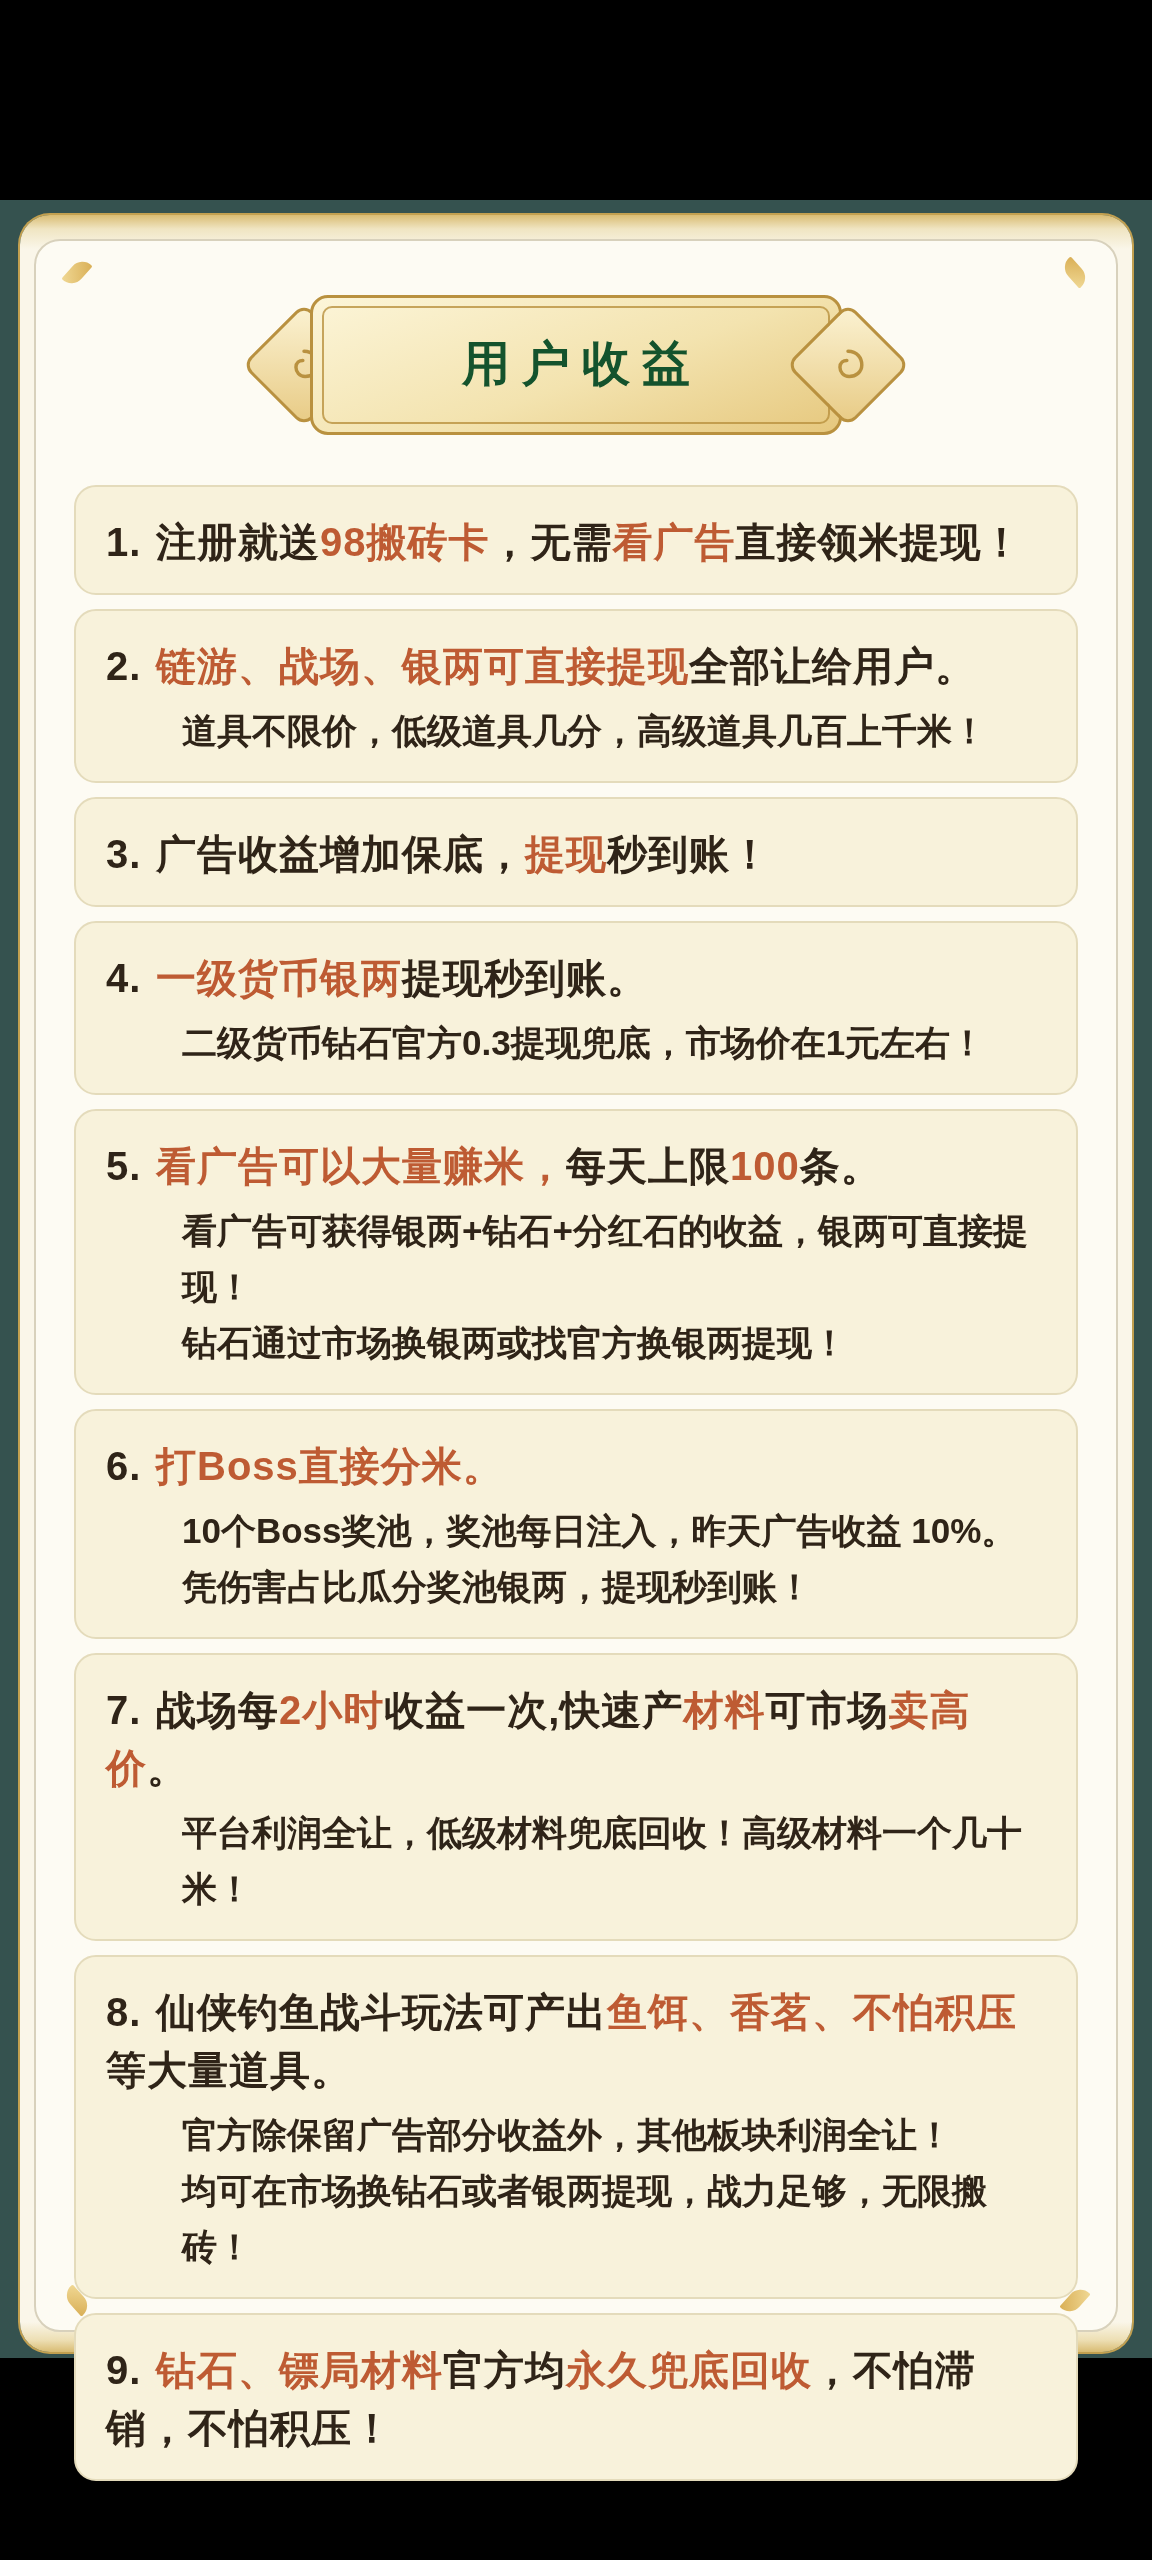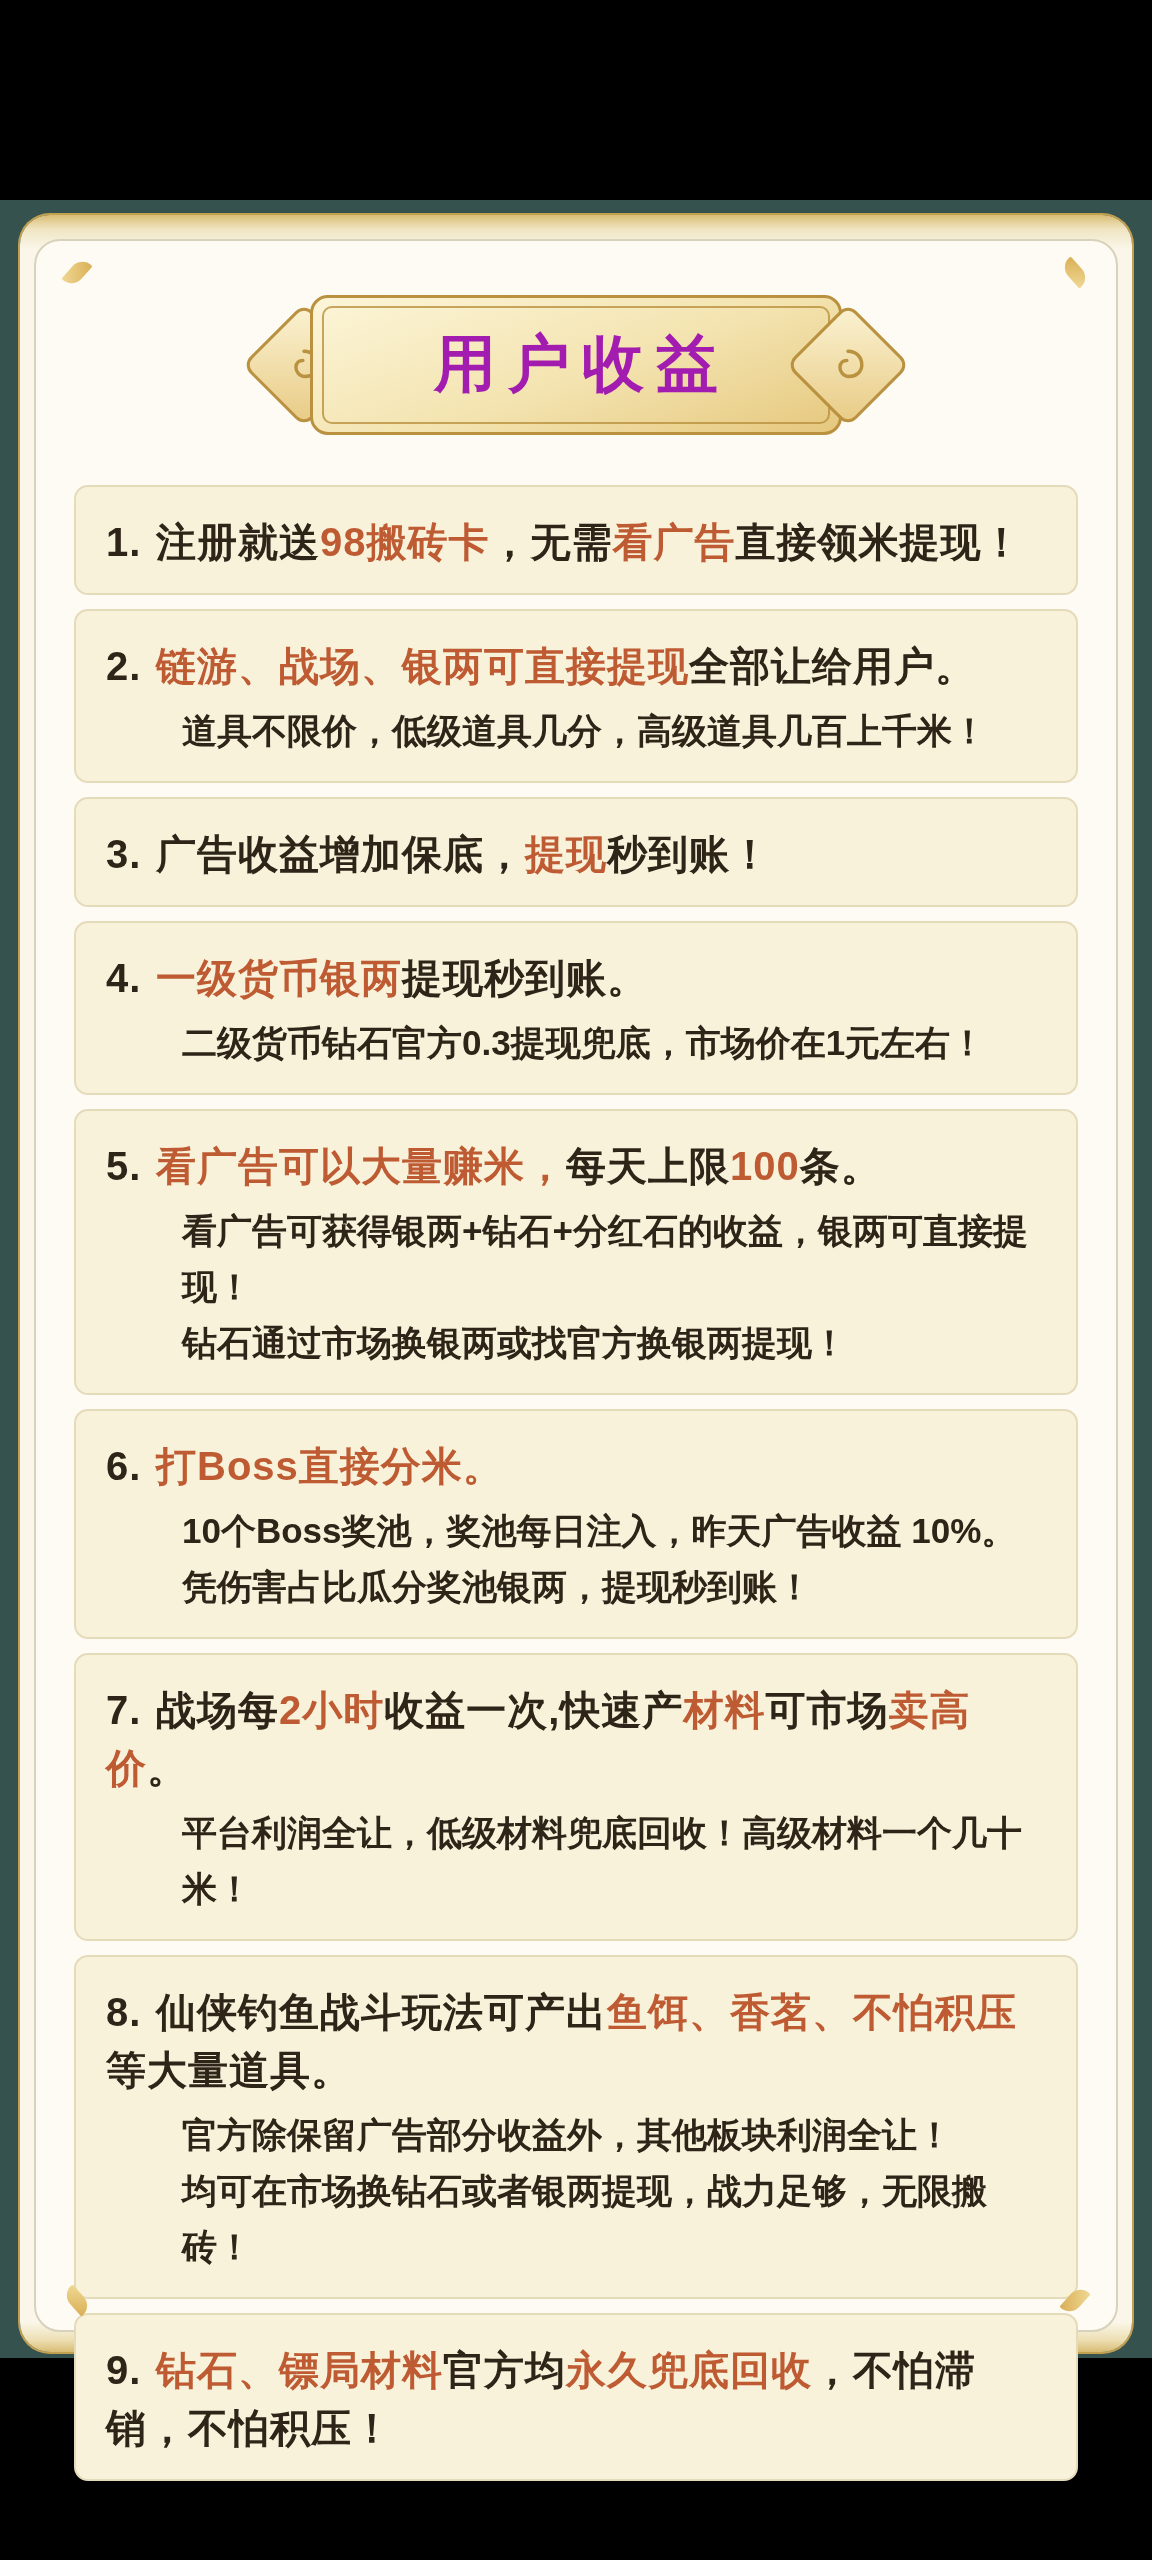--- a/index.html
+++ b/index.html
@@ -56,30 +56,30 @@
     box-sizing:border-box;
   }
   .plaque-inner{
     position:absolute;left:9px;right:9px;top:8px;bottom:8px;
     border:2px solid rgba(185,145,63,.8);
     border-radius:10px;
   }
   .banner-title{
     position:absolute;left:0;right:0;top:0;bottom:0;
     text-align:center;line-height:138px;
-    font-size:62px;font-weight:700;color:#a21caf;
+    font-size:48px;font-weight:700;color:#14532d;
     letter-spacing:12px;text-indent:12px;
   }
 
   
   .items{margin:50px 38px 0;display:flex;flex-direction:column;gap:14px;}
   .box{
     background:#F8F2DB;
     border:2px solid #E4DBBB;
-    border-radius:14px;
+    border-radius:22px;
     padding:26px 30px 22px;
     color:#2F2418;
   }
   .title{margin:0;font-size:40px;font-weight:700;line-height:1.45;letter-spacing:1px;}
   .num{display:inline-block;min-width:50px;}
   .seg-dark{color:#2F2418;}
   .seg-orange{color:#BE5B33;}
   .subs{margin-top:8px;}
   .sub{margin:0 0 0 76px;font-size:35px;font-weight:700;line-height:1.6;color:#2F2418;}
 </style>

